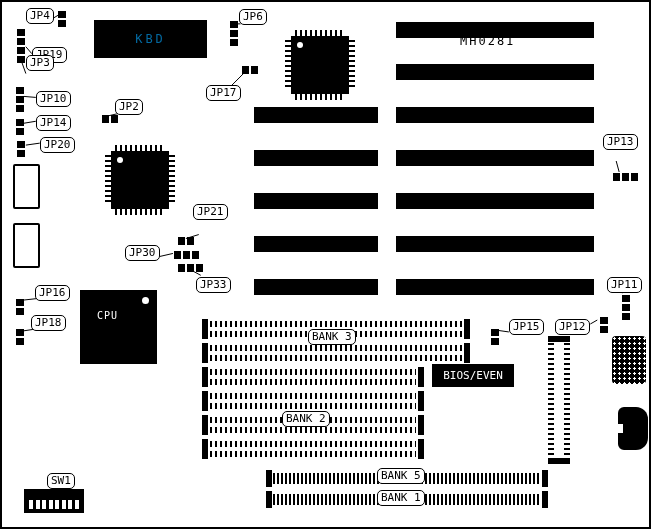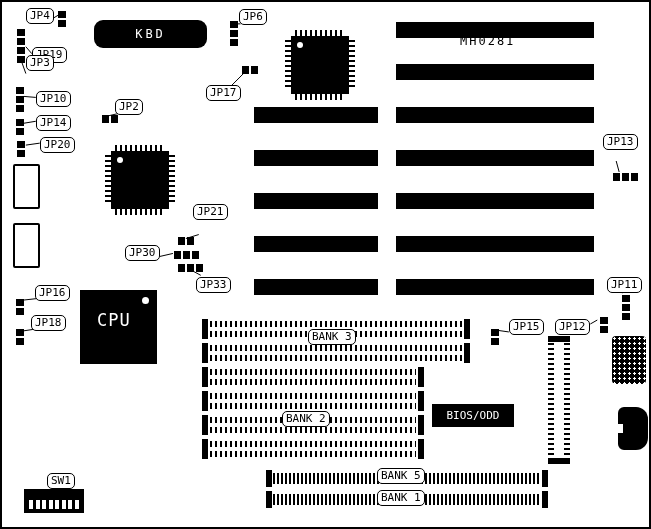--- a/index.html
+++ b/index.html
@@ -18,28 +18,28 @@
   .qfp { position: absolute; width: 70px; height: 70px; }
   .qfp .die { position: absolute; inset: 6px; background: #000; }
   .qfp .die-dot { position: absolute; left: 12px; top: 12px; width: 6px; height: 6px; border-radius: 50%; background: #fff; z-index: 2; }
   .qfp .pins-t, .qfp .pins-b { position: absolute; left: 10px; right: 10px; height: 6px;
         background: repeating-linear-gradient(90deg,#000 0 2px,transparent 2px 5px); }
   .qfp .pins-t { top: 0; } .qfp .pins-b { bottom: 0; }
   .qfp .pins-l, .qfp .pins-r { position: absolute; top: 10px; bottom: 10px; width: 6px;
         background: repeating-linear-gradient(180deg,#000 0 2px,transparent 2px 5px); }
   .qfp .pins-l { left: 0; } .qfp .pins-r { right: 0; }
 
-  .kbd { position: absolute; left: 92px; top: 18px; width: 113px; height: 28px; background: #000; color: #ffffff;
-         display: flex; align-items: center; justify-content: center; font-size: 12px; letter-spacing: 3px; border-radius: 9px; }
+  .kbd { position: absolute; left: 92px; top: 18px; width: 113px; height: 38px; background: #000; color: #0369a1;
+         display: flex; align-items: center; justify-content: center; font-size: 12px; letter-spacing: 3px; }
 
   .partnum { position: absolute; left: 458px; top: 32px; font-size: 12px; letter-spacing: 2px; color: #000; }
 
   .cpu { position: absolute; left: 78px; top: 288px; width: 77px; height: 74px; background: #000; }
   .cpu .cpu-dot { position: absolute; right: 8px; top: 7px; width: 7px; height: 7px; border-radius: 50%; background: #fff; }
-  .cpu .cpu-text { position: absolute; left: 17px; top: 20px; color: #fff; font-size: 17px; letter-spacing: 1px; }
+  .cpu .cpu-text { position: absolute; left: 17px; top: 20px; color: #fff; font-size: 10px; letter-spacing: 1px; }
 
   .npu { position: absolute; left: 27px; top: 367px; width: 86px; height: 86px;
          background-image: radial-gradient(#000 1.3px, transparent 1.5px);
          background-size: 7px 7px; background-position: 1px 1px; }
   .npu .npu-label { position: absolute; left: 24px; top: 30px; width: 38px; height: 23px; background: #fff;
          border: 1px solid #000; display: flex; align-items: center; justify-content: center; font-size: 10px; letter-spacing: 1px; }
 
   .dip-row { position: absolute; height: 20px;
     background-image:
       repeating-linear-gradient(90deg,#000 0 2px,transparent 2px 5px),
@@ -134,21 +134,21 @@
     <div class="die"></div>
     <div class="die-dot"></div>
   </div>
 
   <div class="cpu">
     <div class="cpu-dot"></div>
     <div class="cpu-text">CPU</div>
   </div>
 
 
-  <div class="bios" style="top:402px">BIOS/ODD</div>
+  <div class="bios" style="top:362px">BIOS/EVEN</div>
 
   <div class="partnum">MH0281</div>
 
   <div class="conn-outline" style="top:162px"></div>
   <div class="conn-outline" style="top:221px"></div>
   <div class="conn-din"></div>
   <div class="conn-power"></div>
 
   <div class="dipswitch"></div>
 

